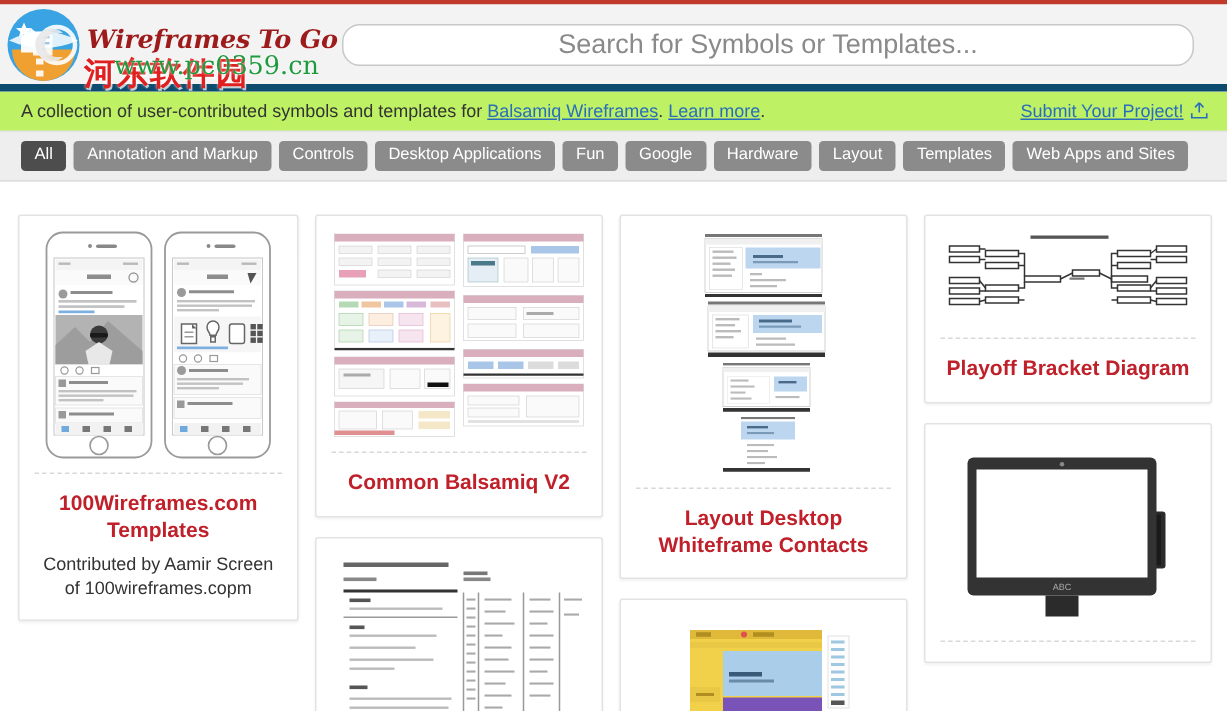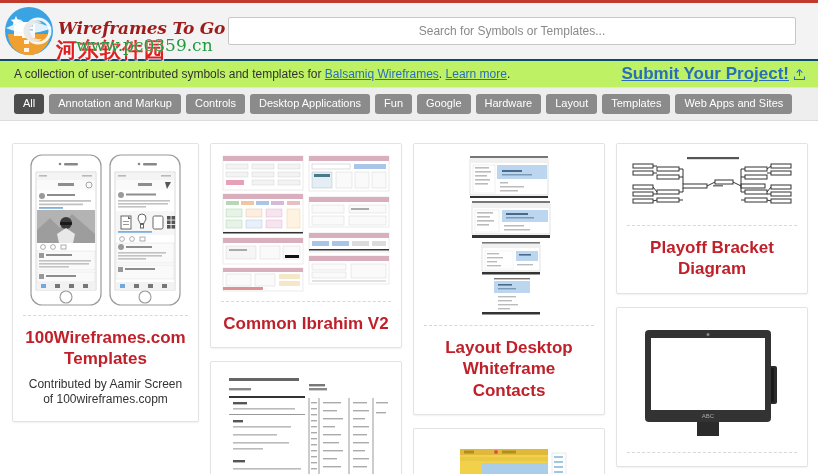--- a/index.html
+++ b/index.html
@@ -12,21 +12,21 @@
   #app { position: relative; width: 818px; height: 474px; overflow: hidden; background:#fff; }
 
   
   .top-rule { height: 3px; background: #c0392b; width: 100%; }
 
   
   .header {
     position: relative;
     height: 58px;
     background: #f3f3f3;
-    border-bottom: 2px solid #0c4a6e;
+    border-bottom: 5px solid #0c4a6e;
     display: flex;
     align-items: center;
   }
   .brand-zone {
     width: 228px; height: 58px; position: relative; flex: 0 0 228px;
   }
   .brand-logo {
     position: absolute; left: 2px; top: 2px; width: 54px; height: 54px;
   }
   .brand-title {
@@ -50,43 +50,43 @@
     font-weight: normal; font-size: 17px; color: #1f9b3e;
     text-shadow: 0 0 2px rgba(255,255,255,.9);
     white-space: nowrap;
     margin-left: 16px;
   }
   .search-wrap { flex: 1 1 auto; padding-right: 22px; }
   .search-input {
     width: 100%; height: 28px;
     background: #fff;
     border: 1px solid #c8c8c8;
-    border-radius: 2px;
+    border-radius: 12px;
     font-family: "Liberation Sans", sans-serif;
-    font-size: 12px;
+    font-size: 18px;
     color: #ec4899;
     text-align: center;
     outline: none;
   }
   .search-input::placeholder { color: #8a8a8a; opacity: 1; text-align: center; }
 
   
   .subheader {
     height: 27px;
     background: #bef264;
     border-bottom: 1px solid #e2e2e2;
     display: flex; align-items: center;
     padding: 0 12px 0 14px;
     font-size: 12px; color: #333;
   }
   .subheader .desc { white-space: nowrap; }
   .subheader a { color: #2a6ebb; text-decoration: underline; }
   .subheader .spacer { flex: 1 1 auto; }
   .submit-link {
-    color: #2a6ebb; text-decoration: underline; font-size: 17px; white-space: nowrap; font-weight: bold;
+    color: #2a6ebb; text-decoration: underline; font-size: 12px; white-space: nowrap;
   }
   .upload-icon { display:inline-block; vertical-align: -2px; margin-left: 4px; }
 
   
   .tabbar {
     height: 33px;
     background: #eeeeee;
     border-bottom: 1px solid #dcdcdc;
     display: flex; align-items: center; gap: 5px;
     padding: 0 8px 0 14px;
@@ -126,21 +126,21 @@
   .thumb {
     border-bottom: 1px dashed #d8d8d8;
     padding-bottom: 9px;
     display: flex; justify-content: center; align-items: center;
   }
   .card-title {
     margin-top: 11px;
     text-align: center;
     color: #c0202a;
     font-weight: bold;
-    font-size: 17px;
+    font-size: 14px;
     line-height: 1.25;
   }
   .card-sub {
     margin-top: 7px;
     text-align: center;
     color: #333;
     font-size: 12px;
     line-height: 1.3;
   }
 
@@ -402,21 +402,21 @@
               <g>
                 <rect x="88" y="102" width="80" height="28" fill="#fff" stroke="#ddd" stroke-width="0.6"></rect>
                 <rect x="88" y="102" width="80" height="5" fill="#d9aebd"></rect>
                 <rect x="91" y="110" width="34" height="6" fill="#fafafa" stroke="#ccc" stroke-width="0.4"></rect>
                 <rect x="91" y="118" width="34" height="6" fill="#fafafa" stroke="#ccc" stroke-width="0.4"></rect>
                 <rect x="130" y="110" width="35" height="14" fill="#fafafa" stroke="#ccc" stroke-width="0.4"></rect>
                 <rect x="91" y="126" width="74" height="2" fill="#e2e2e2"></rect>
               </g>
             </svg>
           </div>
-          <div class="card-title">Common Ibrahim V2</div>
+          <div class="card-title">Common Balsamiq V2</div>
         </div>
 
         <div class="card">
           <div class="thumb">
             <svg width="170" height="118" viewBox="0 0 170 118">
               <rect x="0" y="0" width="170" height="118" fill="#fff"></rect>
               <rect x="8" y="6" width="70" height="3" fill="#666"></rect>
               <rect x="8" y="16" width="22" height="2.4" fill="#888"></rect>
               <rect x="88" y="16" width="18" height="2.4" fill="#888"></rect>
               <rect x="8" y="24" width="76" height="2" fill="#333"></rect>

